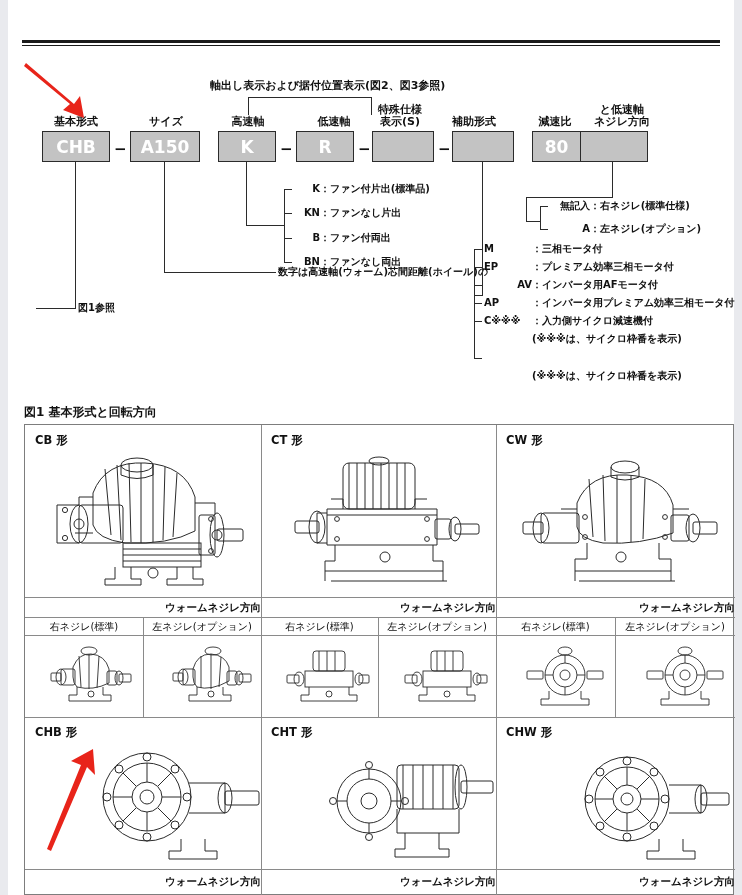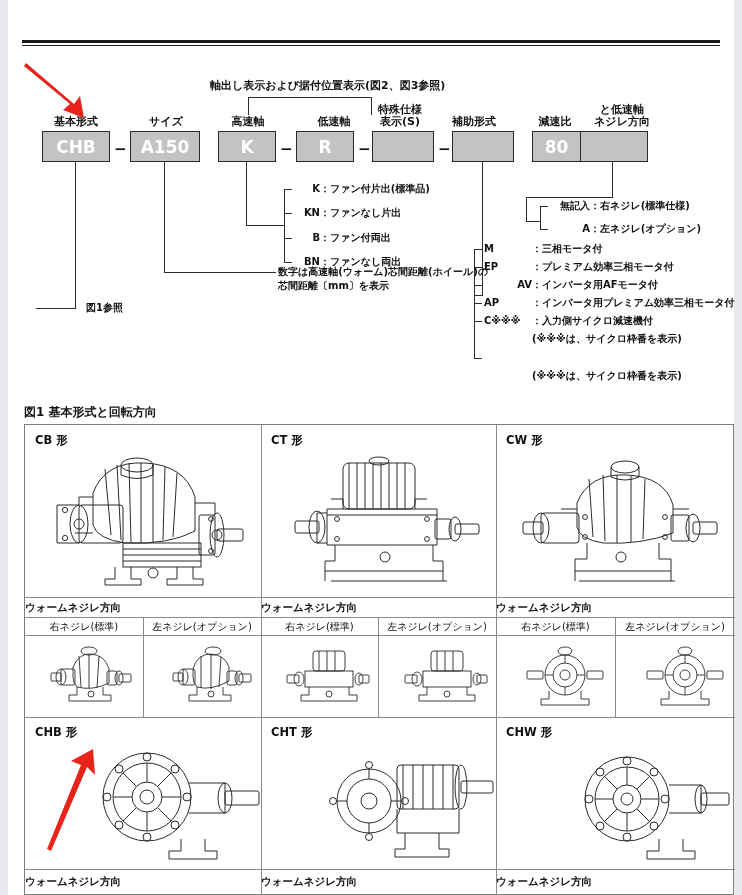--- a/index.html
+++ b/index.html
@@ -64,21 +64,21 @@
     position:absolute;left:16px;top:424px;width:710px;height:471px;
     border:1.4px solid #7d7d7d;box-sizing:border-box;background:#fff;
   }
   .cell-title{
     position:absolute;font-size:11.5px;font-weight:bold;color:#111;
   }
   .tline{position:absolute;background:#8a8a8a;}
   .tline.h{height:1.1px;}
   .tline.v{width:1.1px;}
   .sub-hdr{
-    position:absolute;font-size:10.5px;color:#111;text-align:left;
+    position:absolute;font-size:10.5px;color:#111;text-align:right;
     white-space:nowrap;font-weight:bold;
   }
   .sub-hdr2{
     position:absolute;font-size:10px;color:#111;text-align:center;
     white-space:nowrap;
   }
   
   .arrow{position:absolute;}
   svg{display:block;overflow:visible;}
 </style>
@@ -118,27 +118,26 @@
     <div class="dash" style="left:350px;top:88px;">−</div>
     <div class="code-box empty" style="left:364px;top:75px;width:62px;"></div>
     <div class="dash" style="left:430px;top:88px;">−</div>
     <div class="code-box empty" style="left:444px;top:75px;width:62px;"></div>
 
     <div class="code-box" style="left:524px;top:75px;width:48px;border-right:none;">80</div>
     <div class="code-box empty" style="left:572px;top:75px;width:68px;"></div>
 
     <div class="ln v" style="left:67px;top:106px;height:147px;"></div>
     <div class="ln h" style="left:28px;top:252px;width:40px;"></div>
-    <div class="note" style="left:78px;top:245px;">図1参照</div>
+    <div class="note" style="left:70px;top:245px;">図1参照</div>
 
     <div class="ln v" style="left:156px;top:106px;height:111px;"></div>
     <div class="ln h" style="left:156px;top:216px;width:112px;"></div>
     <div class="note" style="left:270px;top:209px;">
       <div>数字は高速軸(ウォーム)芯間距離(ホイール)の</div>
-      <div>芯間距離〔mm〕を表示</div>
     </div>
 
     <div class="ln v" style="left:238px;top:106px;height:64px;"></div>
     <div class="ln h" style="left:238px;top:169px;width:38px;"></div>
     <div class="ln v" style="left:276px;top:133px;height:74px;"></div>
     <div class="ln h" style="left:276px;top:133px;width:8px;"></div>
     <div class="ln h" style="left:276px;top:157px;width:8px;"></div>
     <div class="ln h" style="left:276px;top:182px;width:8px;"></div>
     <div class="ln h" style="left:276px;top:206px;width:8px;"></div>
 

